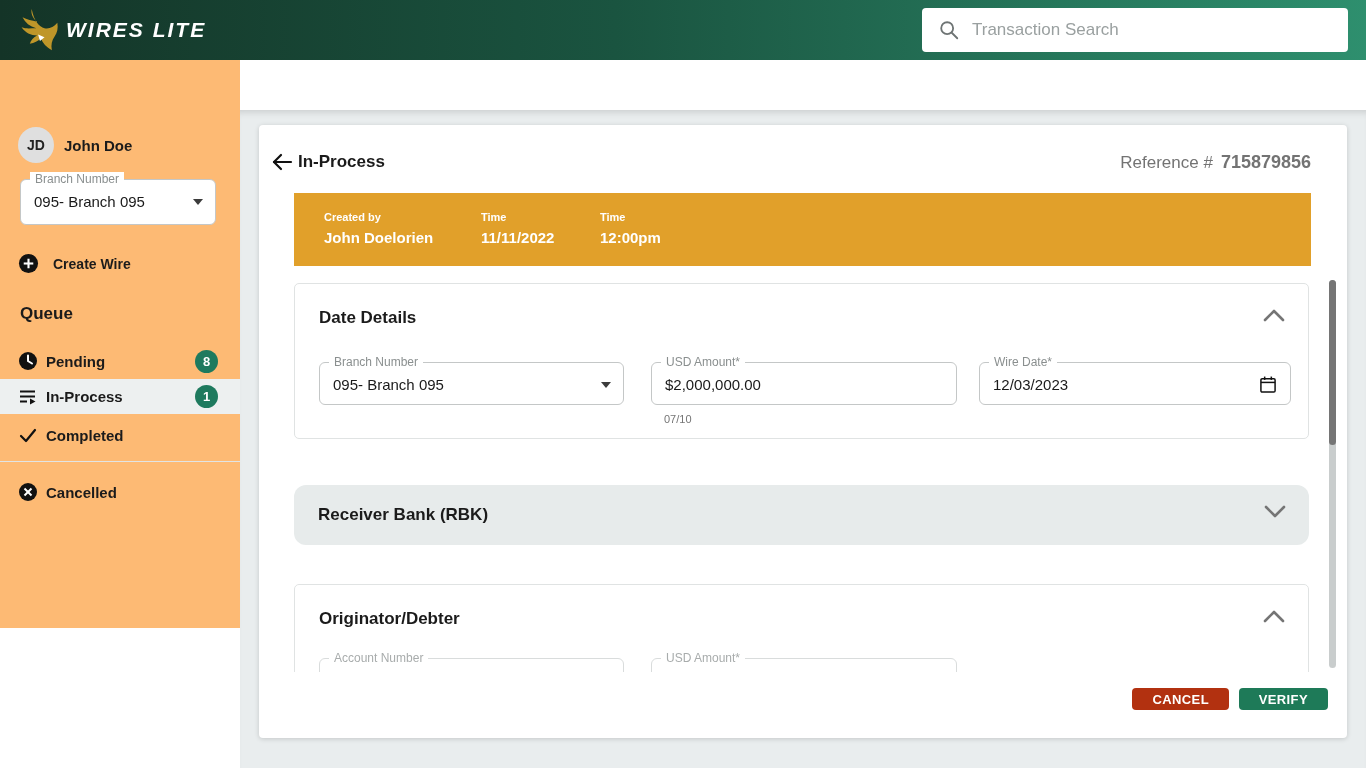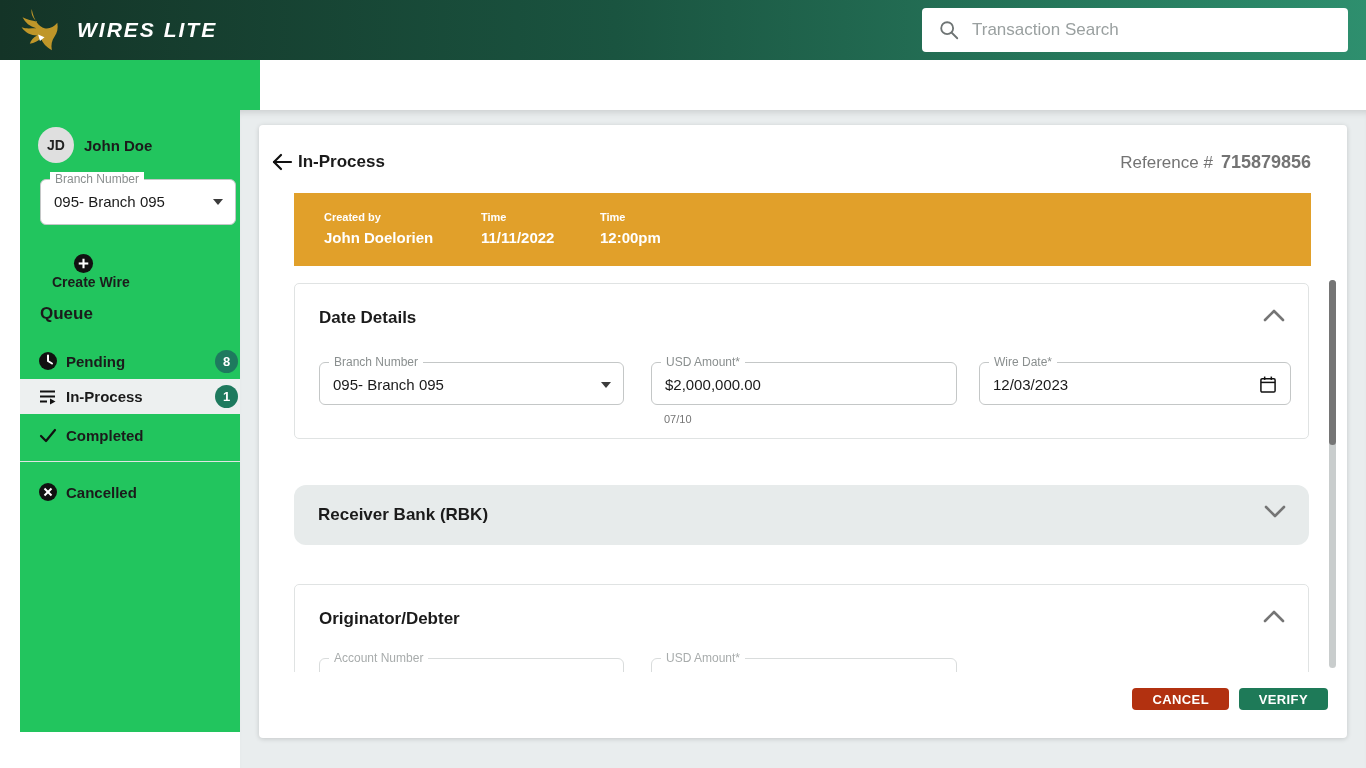--- a/index.html
+++ b/index.html
@@ -2,48 +2,48 @@
 <html><head>
 <meta charset="utf-8">
 <style>
   * { margin:0; padding:0; box-sizing:border-box; }
   html,body { width:1366px; height:768px; overflow:hidden; background:#fff;
     font-family:"Liberation Sans", sans-serif; color:#1b1b1b; }
 
   
   .header { position:absolute; left:0; top:0; width:1366px; height:60px;
     background:linear-gradient(90deg,#143427 0%, #1a5440 45%, #2e8f6e 100%); }
-  .logo { position:absolute; left:18px; top:8px; height:44px; display:flex; align-items:center;gap:11px; }
+  .logo { position:absolute; left:18px; top:8px; height:44px; display:flex; align-items:center; }
   .logo svg { width:42px; height:44px; }
   .logo-text { color:#fff; font-size:21px; font-weight:700; font-style:italic;
     letter-spacing:2px; margin-left:6px; }
   .search-box { position:absolute; left:922px; top:8px; width:426px; height:44px;
     background:#fff; border-radius:4px; display:flex; align-items:center; }
   .search-box svg { margin-left:16px; flex:0 0 auto; }
   .search-box input { border:none; outline:none; flex:1; margin-left:12px; font-size:17px;
     color:#333; font-family:"Liberation Sans", sans-serif; }
   .search-box input::placeholder { color:#9aa0a0; }
 
   
-  .sidebar { position:absolute; left:0; top:60px; width:240px; height:672px; background:#22c55e;margin-left:20px; }
+  .sidebar { position:absolute; left:0; top:60px; width:240px; height:568px; background:#fdba74; }
   .user-row { position:absolute; left:18px; top:67px; display:flex; align-items:center; }
   .avatar { width:36px; height:36px; border-radius:50%; background:#dfdfdf; color:#222;
     font-size:14px; font-weight:700; display:flex; align-items:center; justify-content:center; }
   .user-name { margin-left:10px; font-size:15px; font-weight:700; }
 
   .field { position:absolute; background:#fff; border:1px solid #c4c7c7; border-radius:6px;padding-left:31px; }
   .flabel { position:absolute; top:-8px; left:9px; background:#fff; padding:0 5px;
     font-size:12px; color:#8a8f8f; white-space:nowrap; }
   .fvalue { position:absolute; left:13px; top:13px; font-size:15px; color:#1a1a1a; white-space:nowrap; }
   .fcaret { position:absolute; right:12px; top:19px; }
   .fcal  { position:absolute; right:12px; top:11px; }
 
   .branch-select { left:20px; top:119px; width:196px; height:46px; }
 
-  .create-wire { position:absolute; left:18px; top:193px; display:flex; align-items:center; cursor:pointer;flex-direction:column; }
+  .create-wire { position:absolute; left:18px; top:193px; display:flex; align-items:center; cursor:pointer; }
   .create-wire-label { margin-left:14px; font-size:14px; font-weight:700; }
 
   .queue-heading { position:absolute; left:20px; top:244px; font-size:17px; font-weight:700; }
 
   .nav-item { position:absolute; left:0; width:240px; height:36px; display:flex; align-items:center; cursor:pointer; }
   .nav-item .nicon { margin-left:18px; width:20px; height:20px; flex:0 0 auto; }
   .nav-label { margin-left:8px; font-size:15px;font-weight:bold; }
   .nav-item.selected { background:#edf0f0; }
   .badge { position:absolute; right:22px; width:23px; height:23px; border-radius:50%;
     background:#1e7a5e; color:#fff; font-size:13px; font-weight:700;

